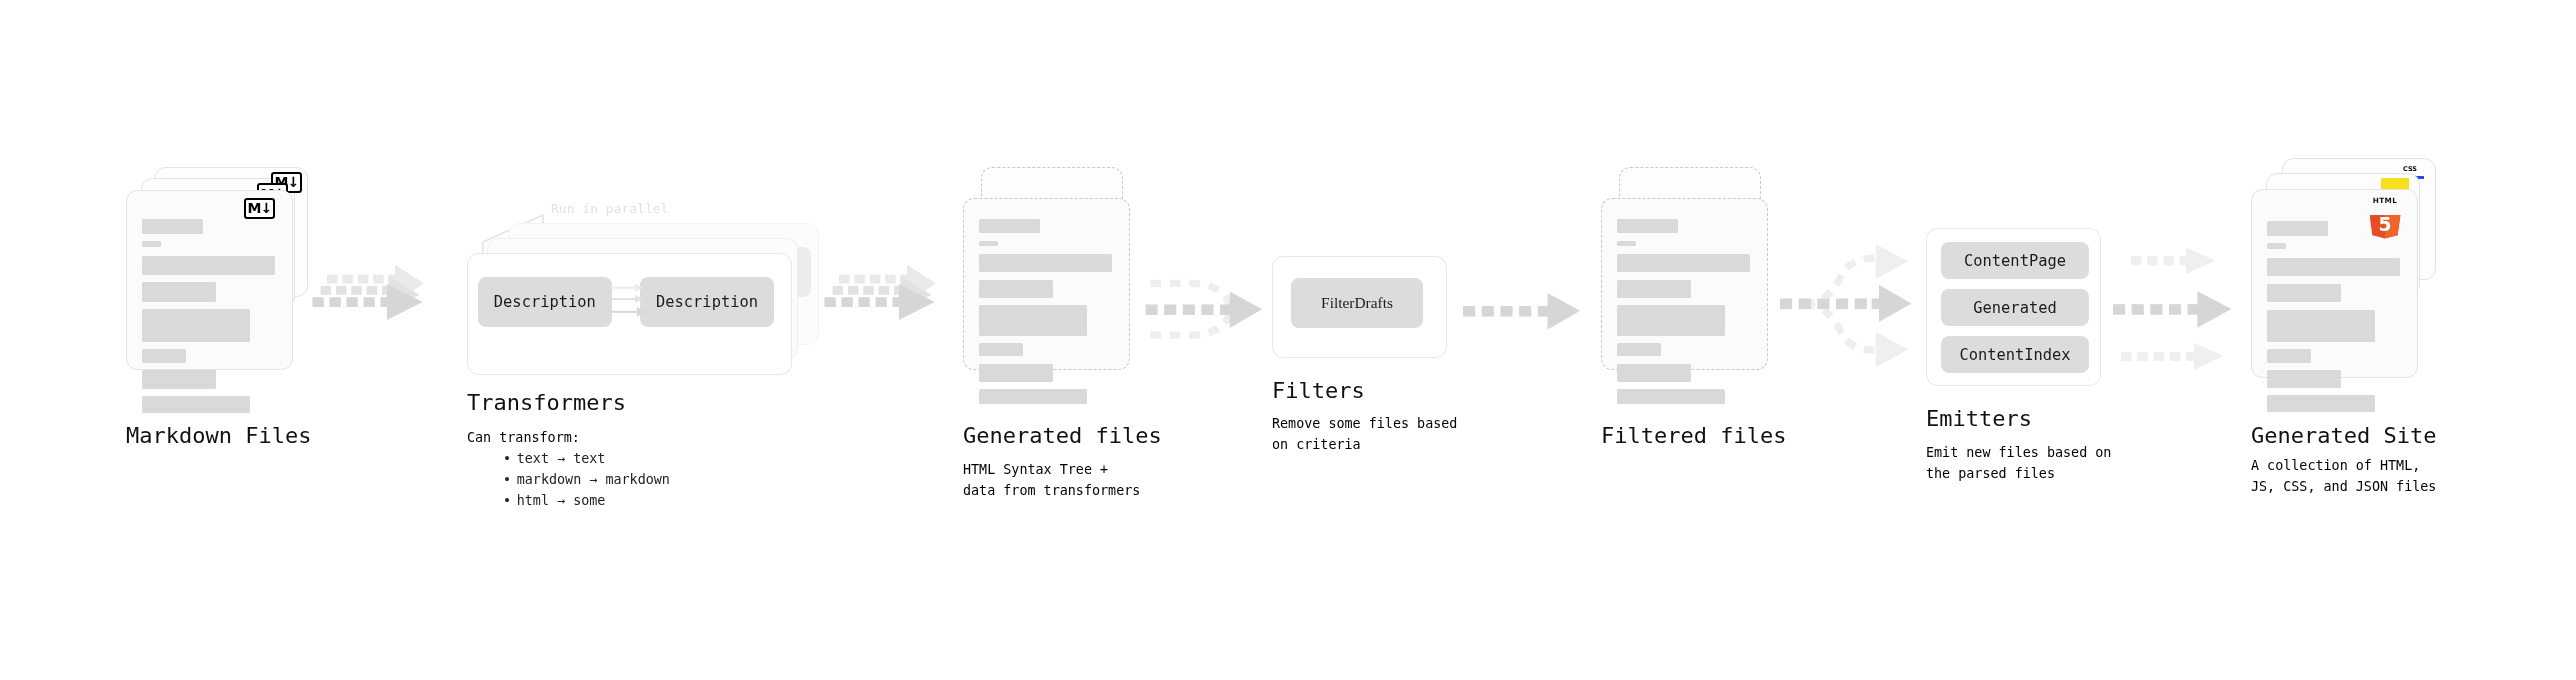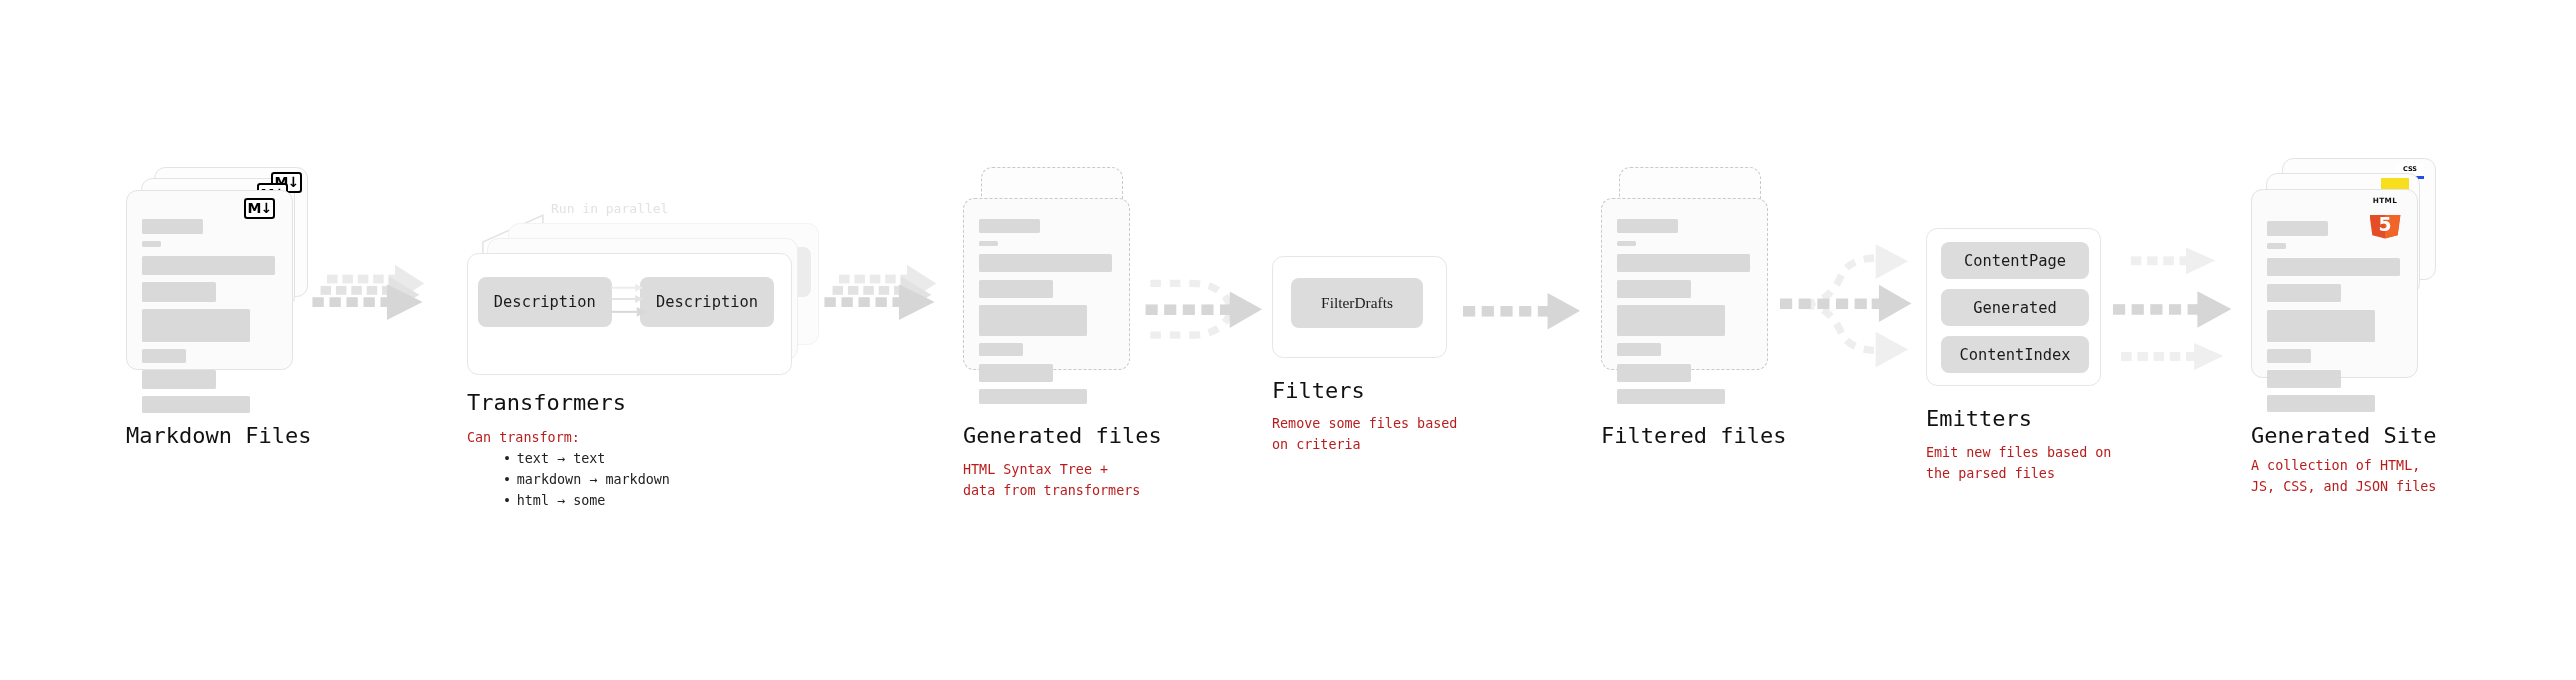--- a/index.html
+++ b/index.html
@@ -157,21 +157,21 @@
     font-family: "DejaVu Sans Mono", "Liberation Mono", monospace;
     font-size: 22px;
     color: #111;
     white-space: nowrap;
   }
   .subtitle {
     position: absolute;
     font-family: "DejaVu Sans Mono", "Liberation Mono", monospace;
     font-size: 13.4px;
     line-height: 1.55;
-    color: #b91c1c;
+    color: #000000;
     white-space: pre-line;
   }
   .bullets {
     position: absolute;
     font-family: "DejaVu Sans Mono", "Liberation Mono", monospace;
     font-size: 13.4px;
     line-height: 1.55;
     color: #222;
   }
   .bullets ul { margin: 0; padding-left: 14px; list-style: none; }

